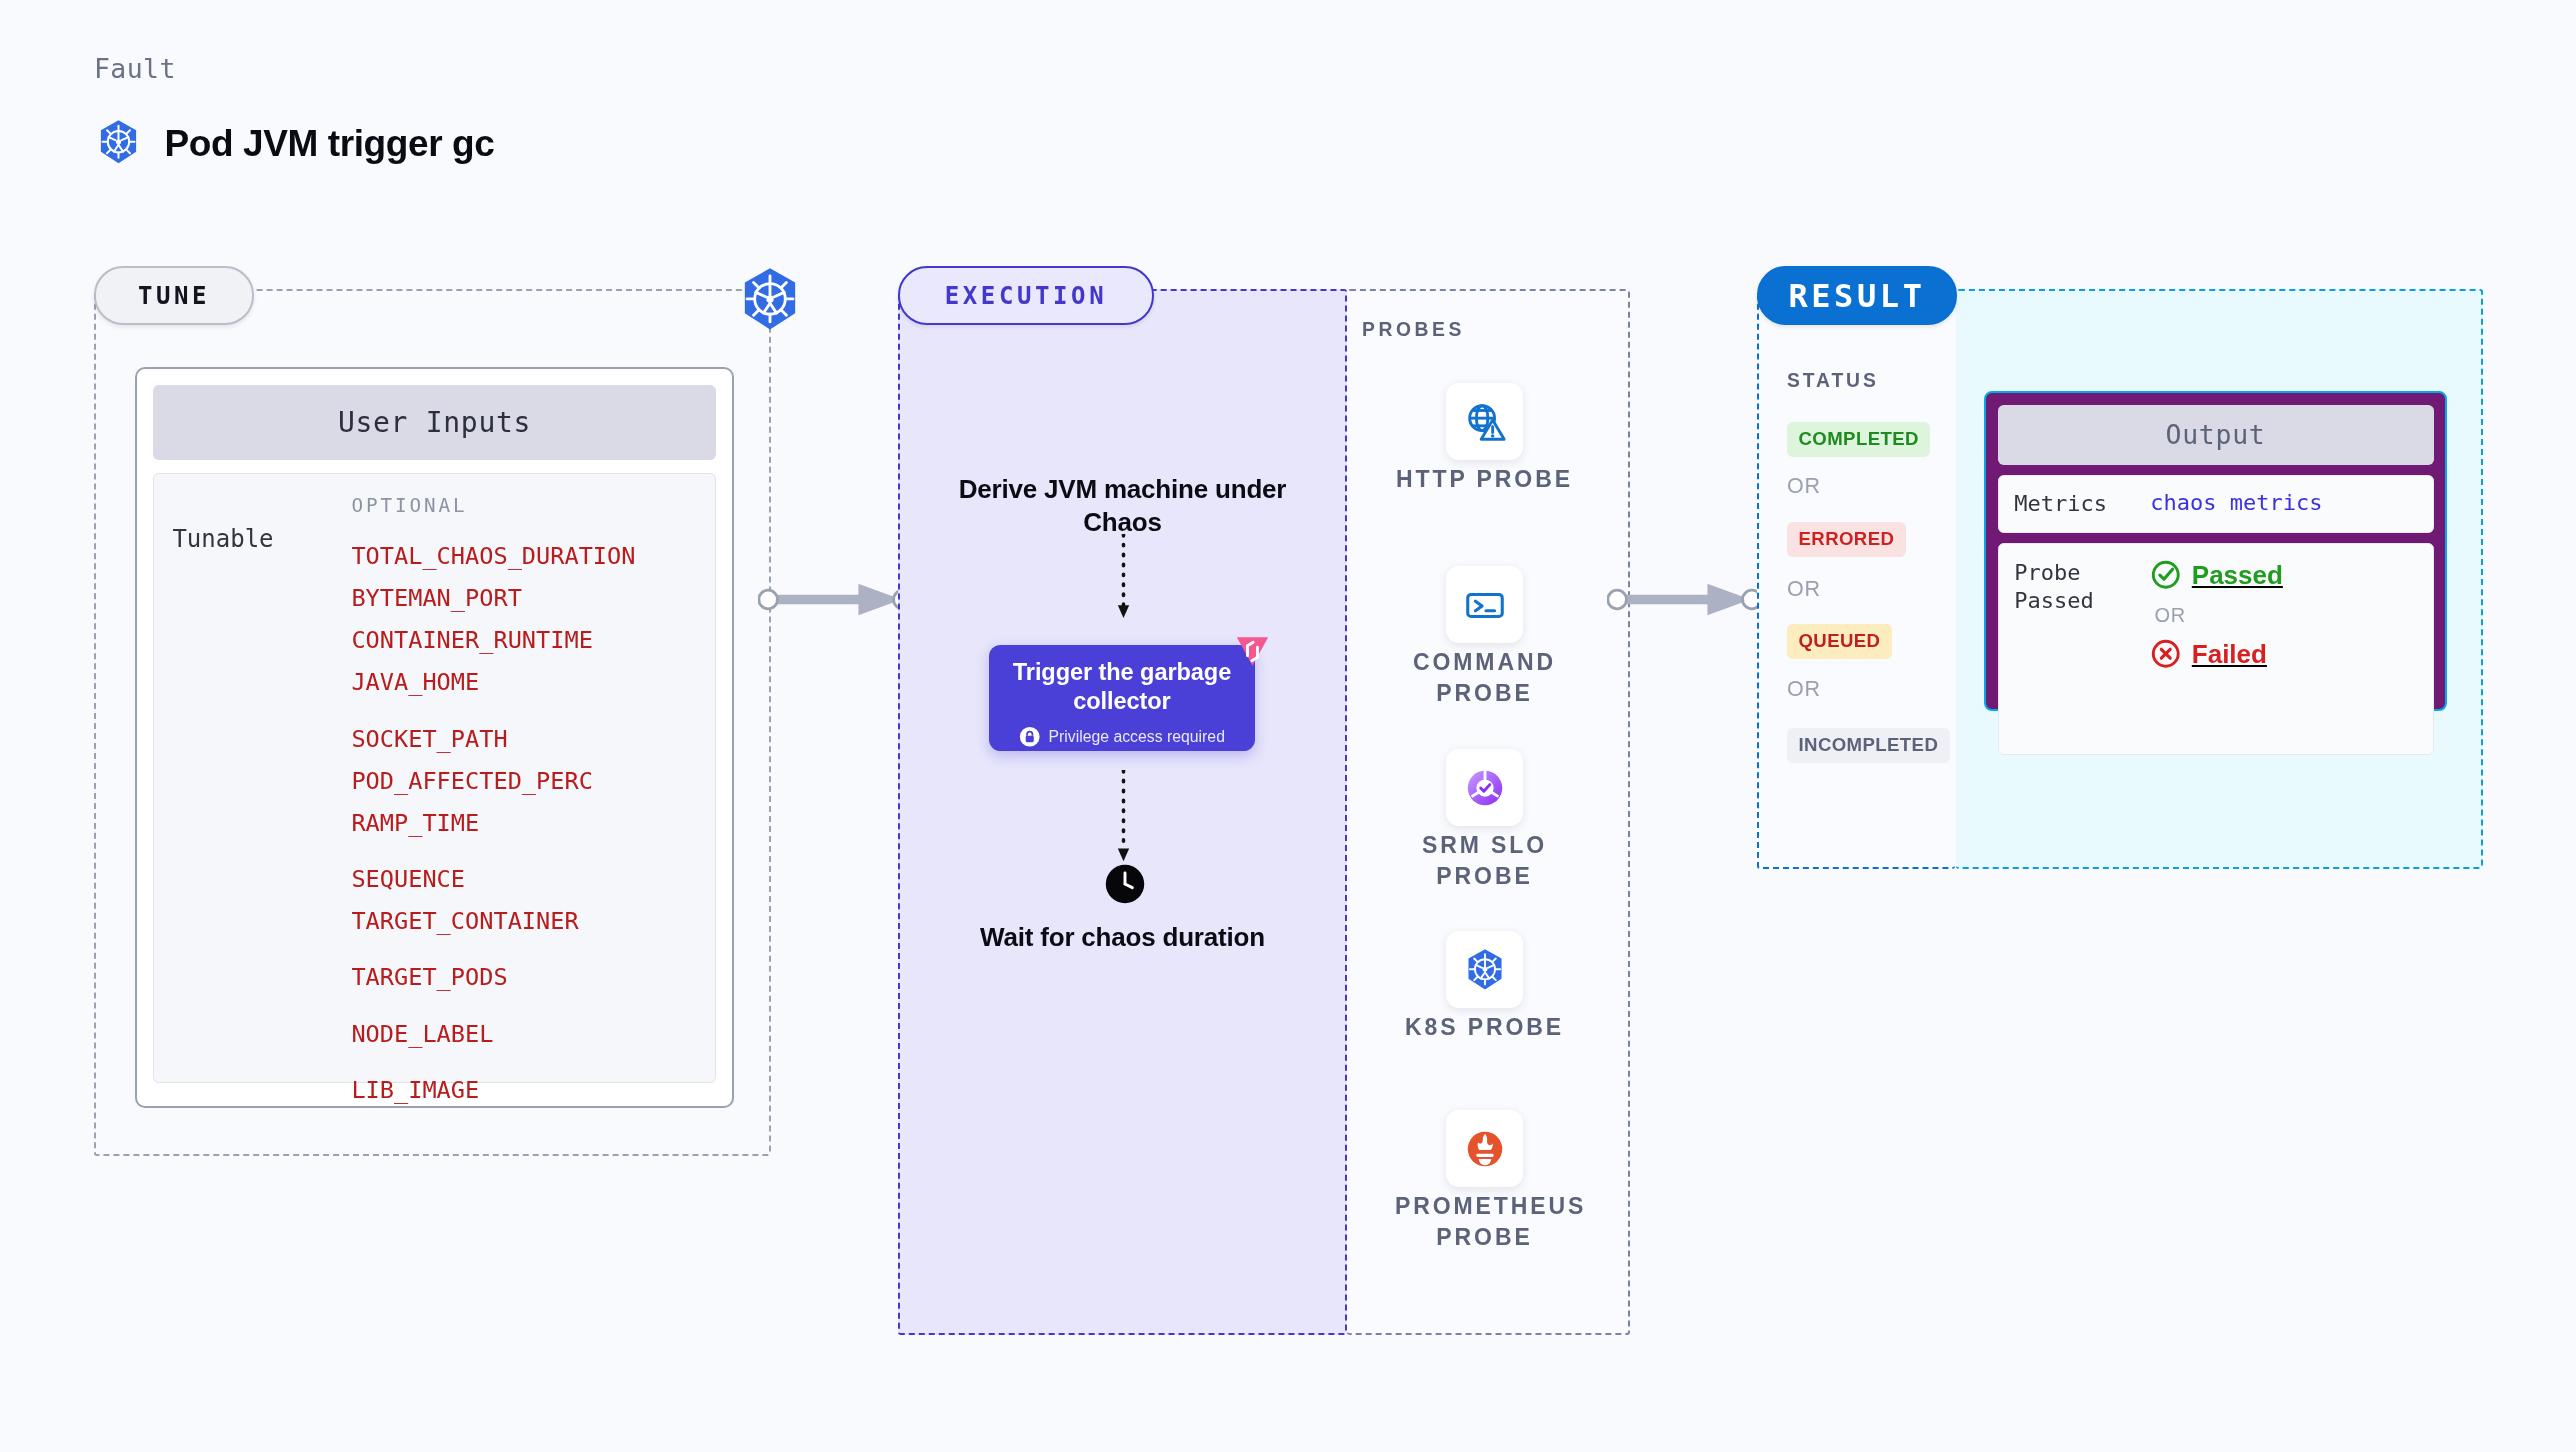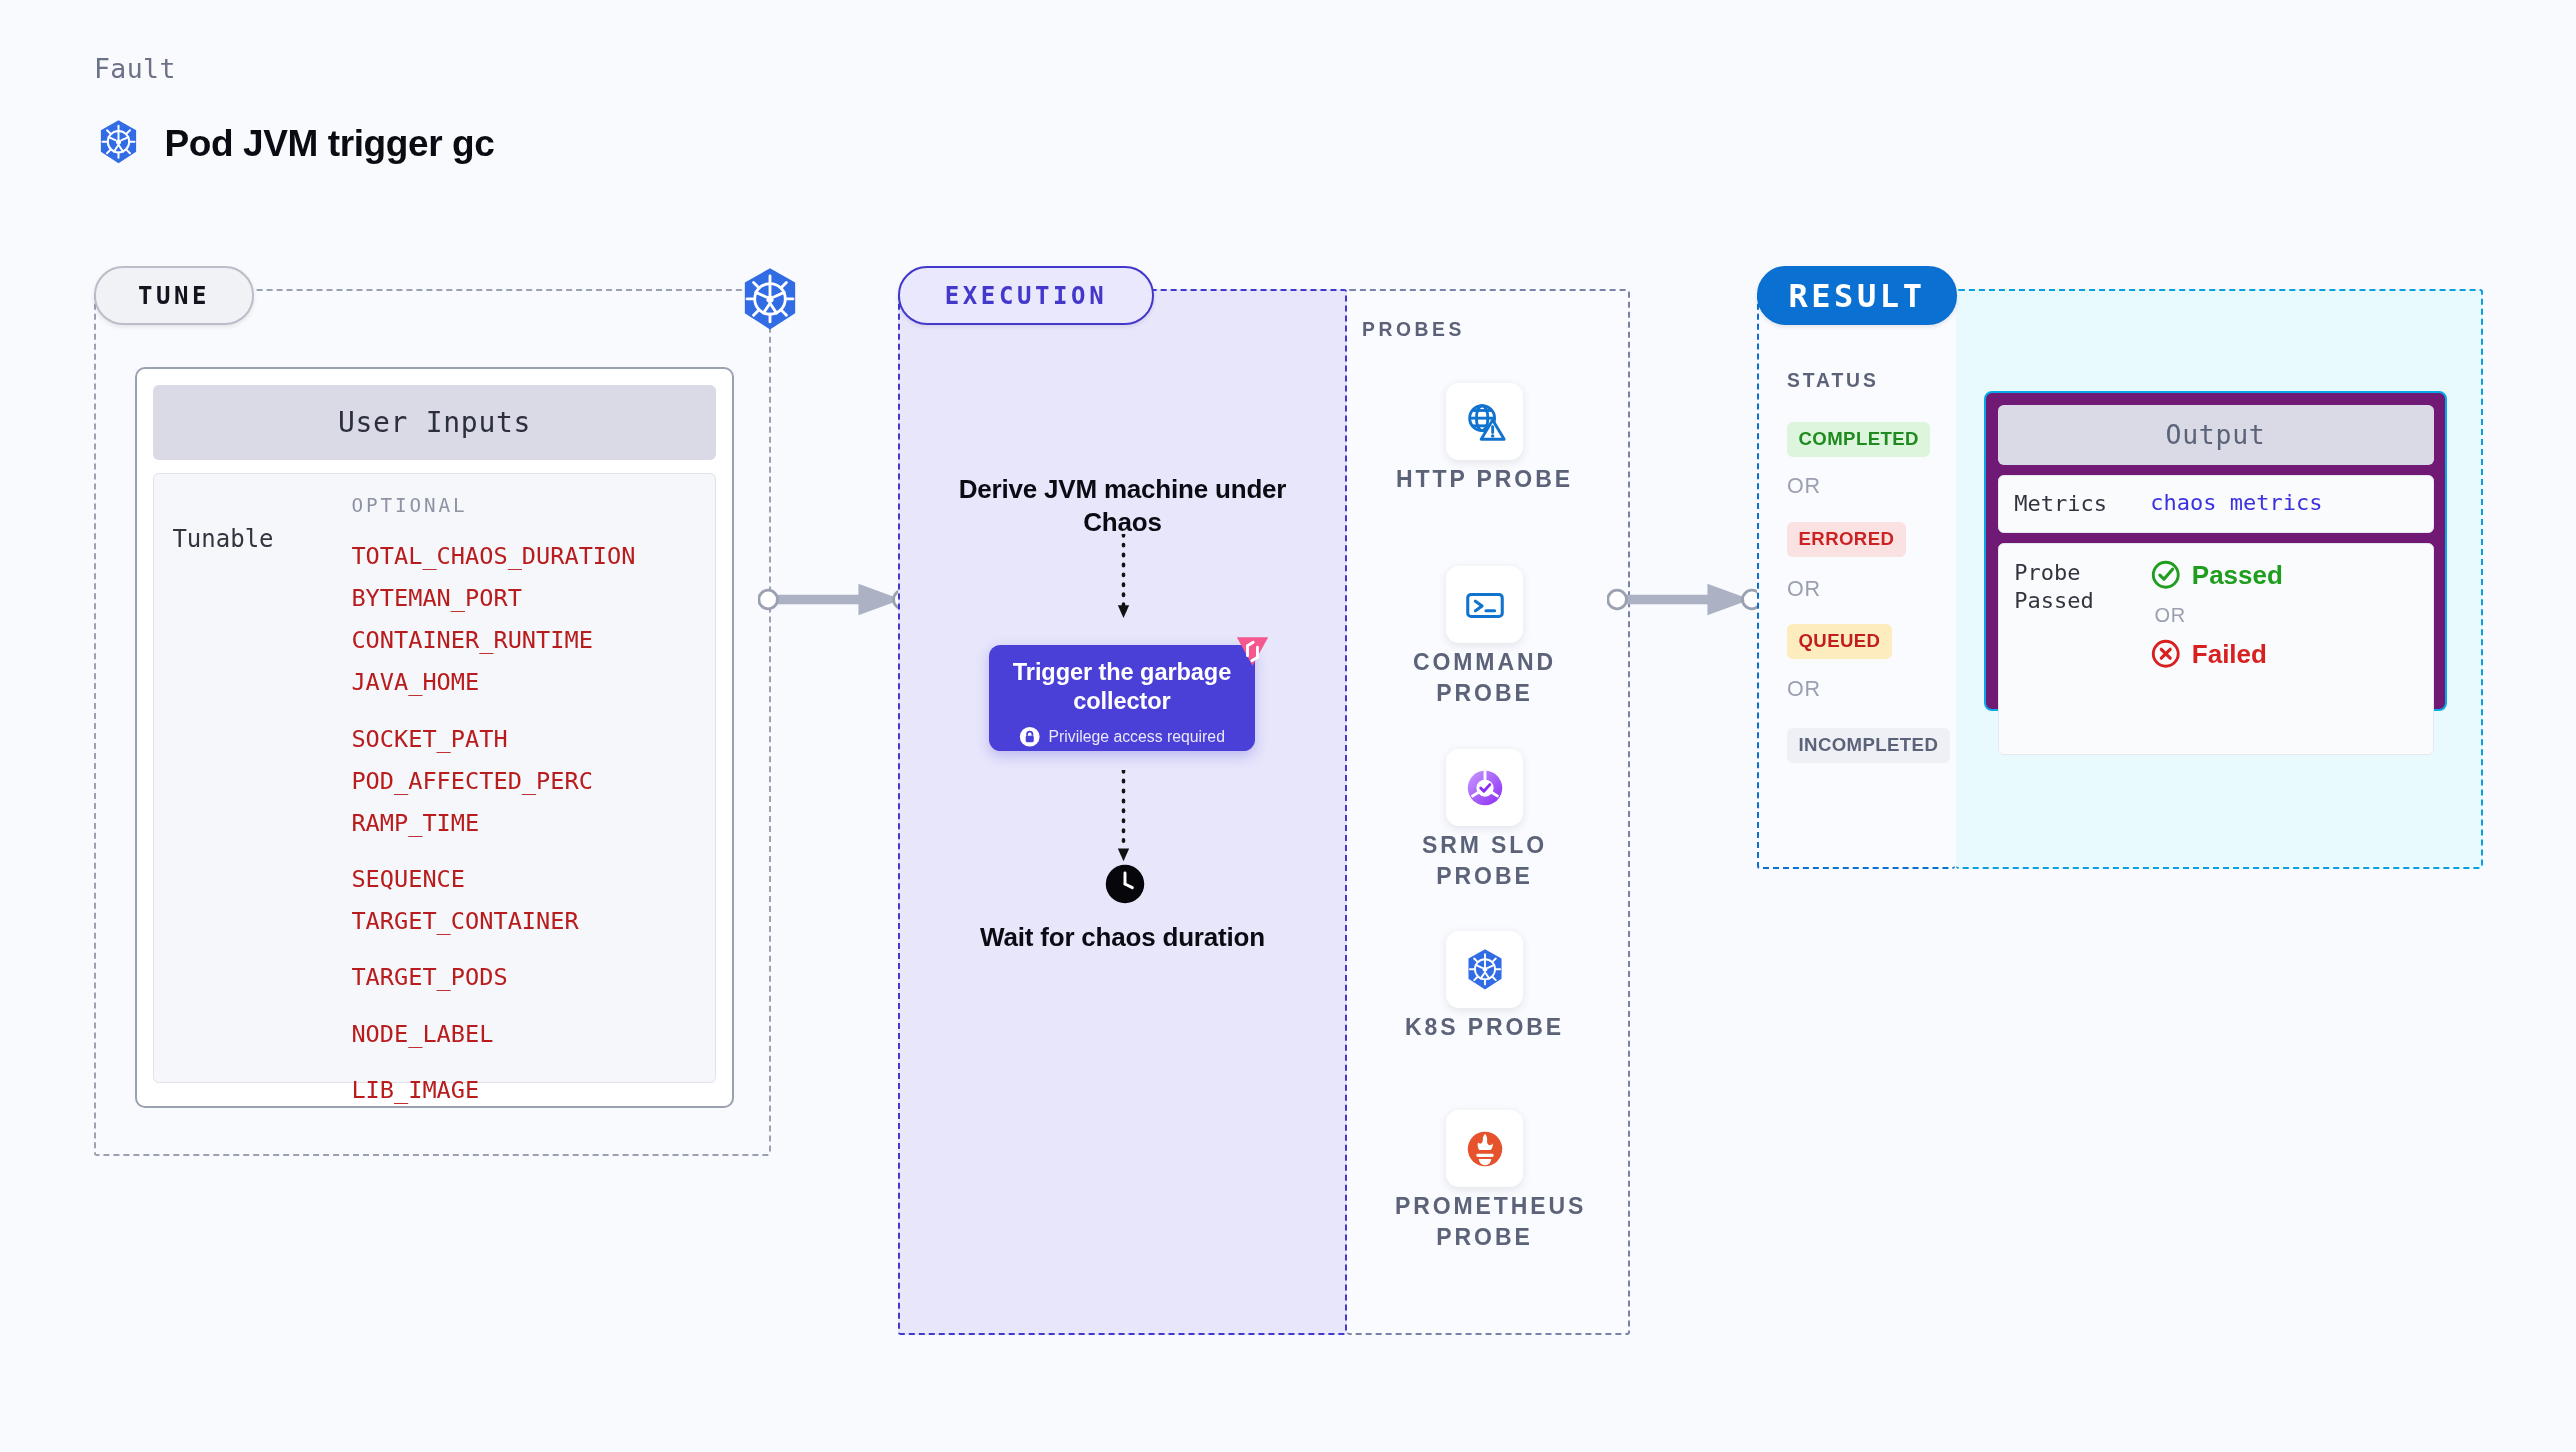--- a/index.html
+++ b/index.html
@@ -182,21 +182,21 @@
   .out-key{
     width:136px;flex:none;
     font-family:"DejaVu Sans Mono","Liberation Mono",monospace;
     font-size:22px;color:#32353f;line-height:1.28;
   }
   #metrics-value{
     font-family:"DejaVu Sans Mono","Liberation Mono",monospace;
     font-size:22px;color:#3b30e0;padding-top:0.7px;
   }
   #probe-results-row{height:212px;}
-  .res-line{display:flex;align-items:center;gap:10px;}
+  .res-line{display:flex;align-items:center;gap:10px;text-decoration:underline;}
   .res-pass{font-size:26px;font-weight:bold;color:#1f9d1f;}
   .res-fail{font-size:26px;font-weight:bold;color:#d82020;}
   #res-or{font-size:20px;color:#9aa0b0;margin:11.5px 0 11.5px 4.3px;letter-spacing:0.7px;}
 
   
   .conn{position:absolute;height:43px;}
   #conn-1{left:758px;top:578px;width:155px;}
   #conn-2{left:1607px;top:578px;width:155px;}
 </style>
 </head>

